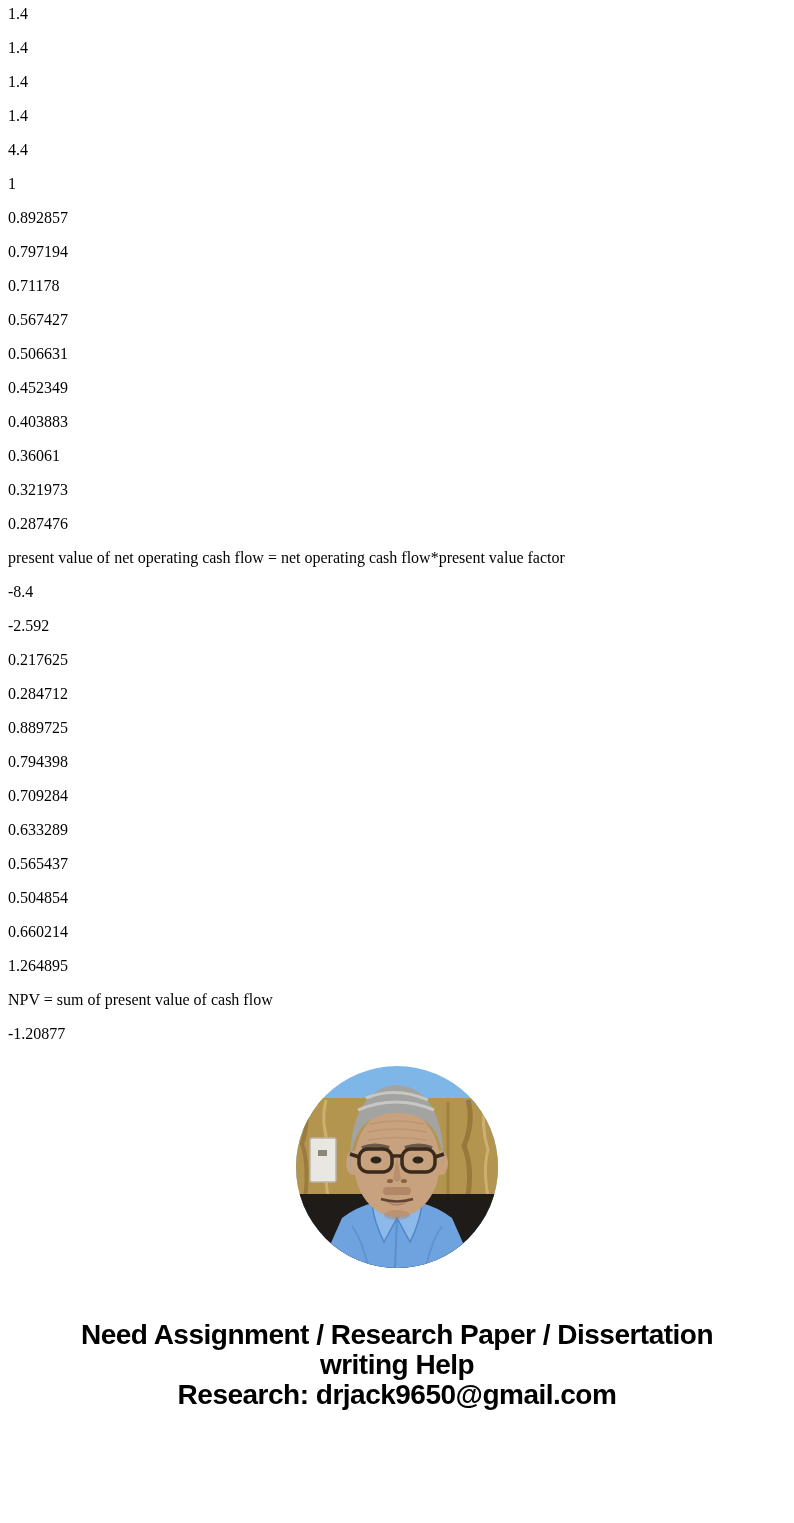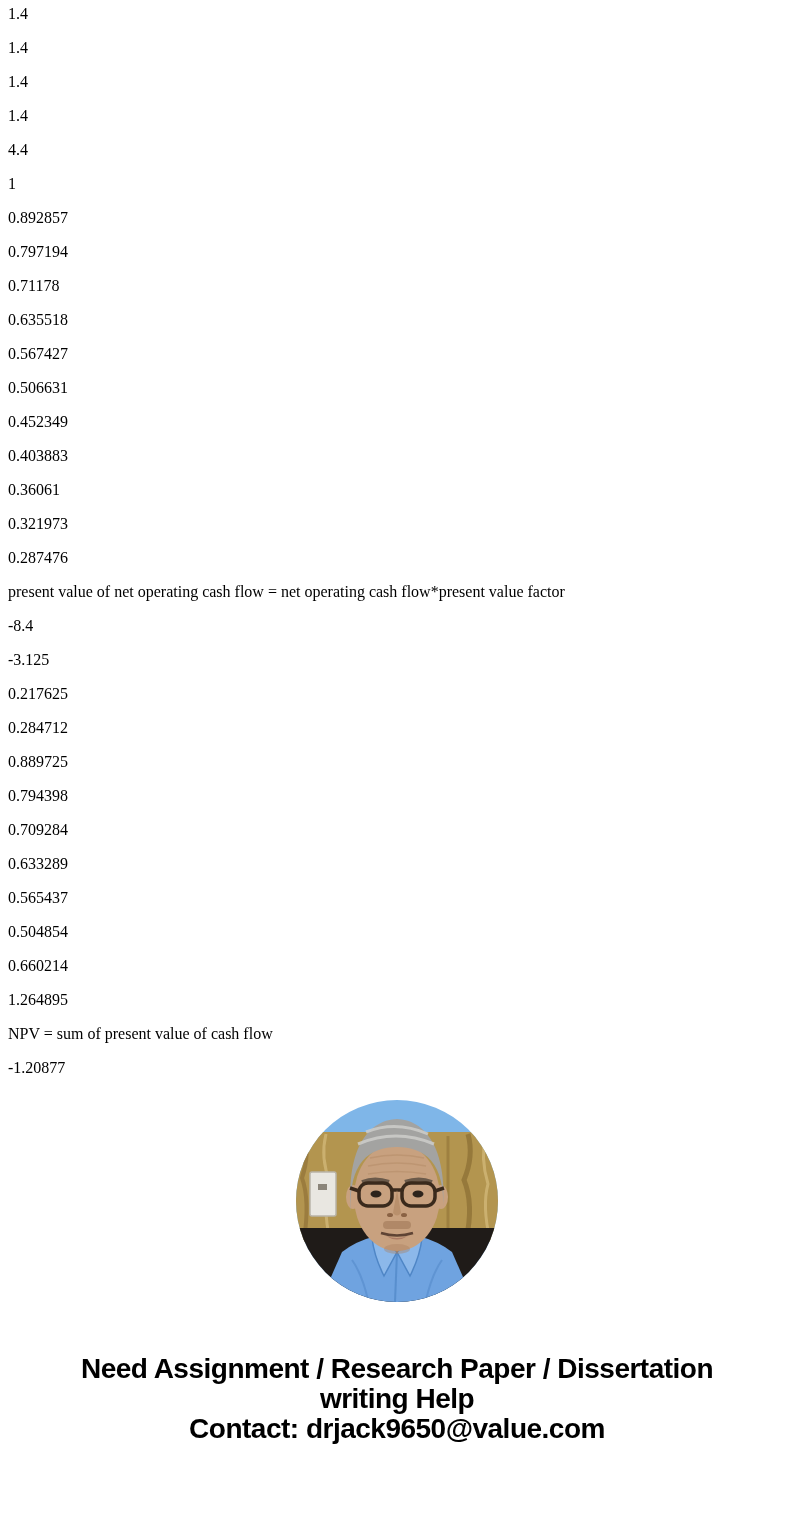--- a/index.html
+++ b/index.html
@@ -49,31 +49,30 @@
 <div class="doc">
     <p>1.4</p>
     <p>1.4</p>
     <p>1.4</p>
     <p>1.4</p>
     <p>4.4</p>
     <p>1</p>
     <p>0.892857</p>
     <p>0.797194</p>
     <p>0.71178</p>
-    <p>0.635518</p>
     <p>0.567427</p>
     <p>0.506631</p>
     <p>0.452349</p>
     <p>0.403883</p>
     <p>0.36061</p>
     <p>0.321973</p>
     <p>0.287476</p>
     <p>present value of net operating cash flow = net operating cash flow*present value factor</p>
     <p>-8.4</p>
-    <p>-3.125</p>
+    <p>-2.592</p>
     <p>0.217625</p>
     <p>0.284712</p>
     <p>0.889725</p>
     <p>0.794398</p>
     <p>0.709284</p>
     <p>0.633289</p>
     <p>0.565437</p>
     <p>0.504854</p>
     <p>0.660214</p>
     <p>1.264895</p>
@@ -149,14 +148,14 @@
       <ellipse cx="101" cy="149" rx="13" ry="5" fill="var(--skin-shadow)" opacity="0.4"></ellipse>
     </g>
   </svg>
 </div>
 
 <div class="footer">
   <div>
     <span>Need Assignment / Research Paper / Dissertation</span><br>
     <span>writing Help</span>
   </div>
-  <div>Contact: drjack9650@value.com</div>
+  <div>Research: drjack9650@gmail.com</div>
 </div>
 
 </body></html>

